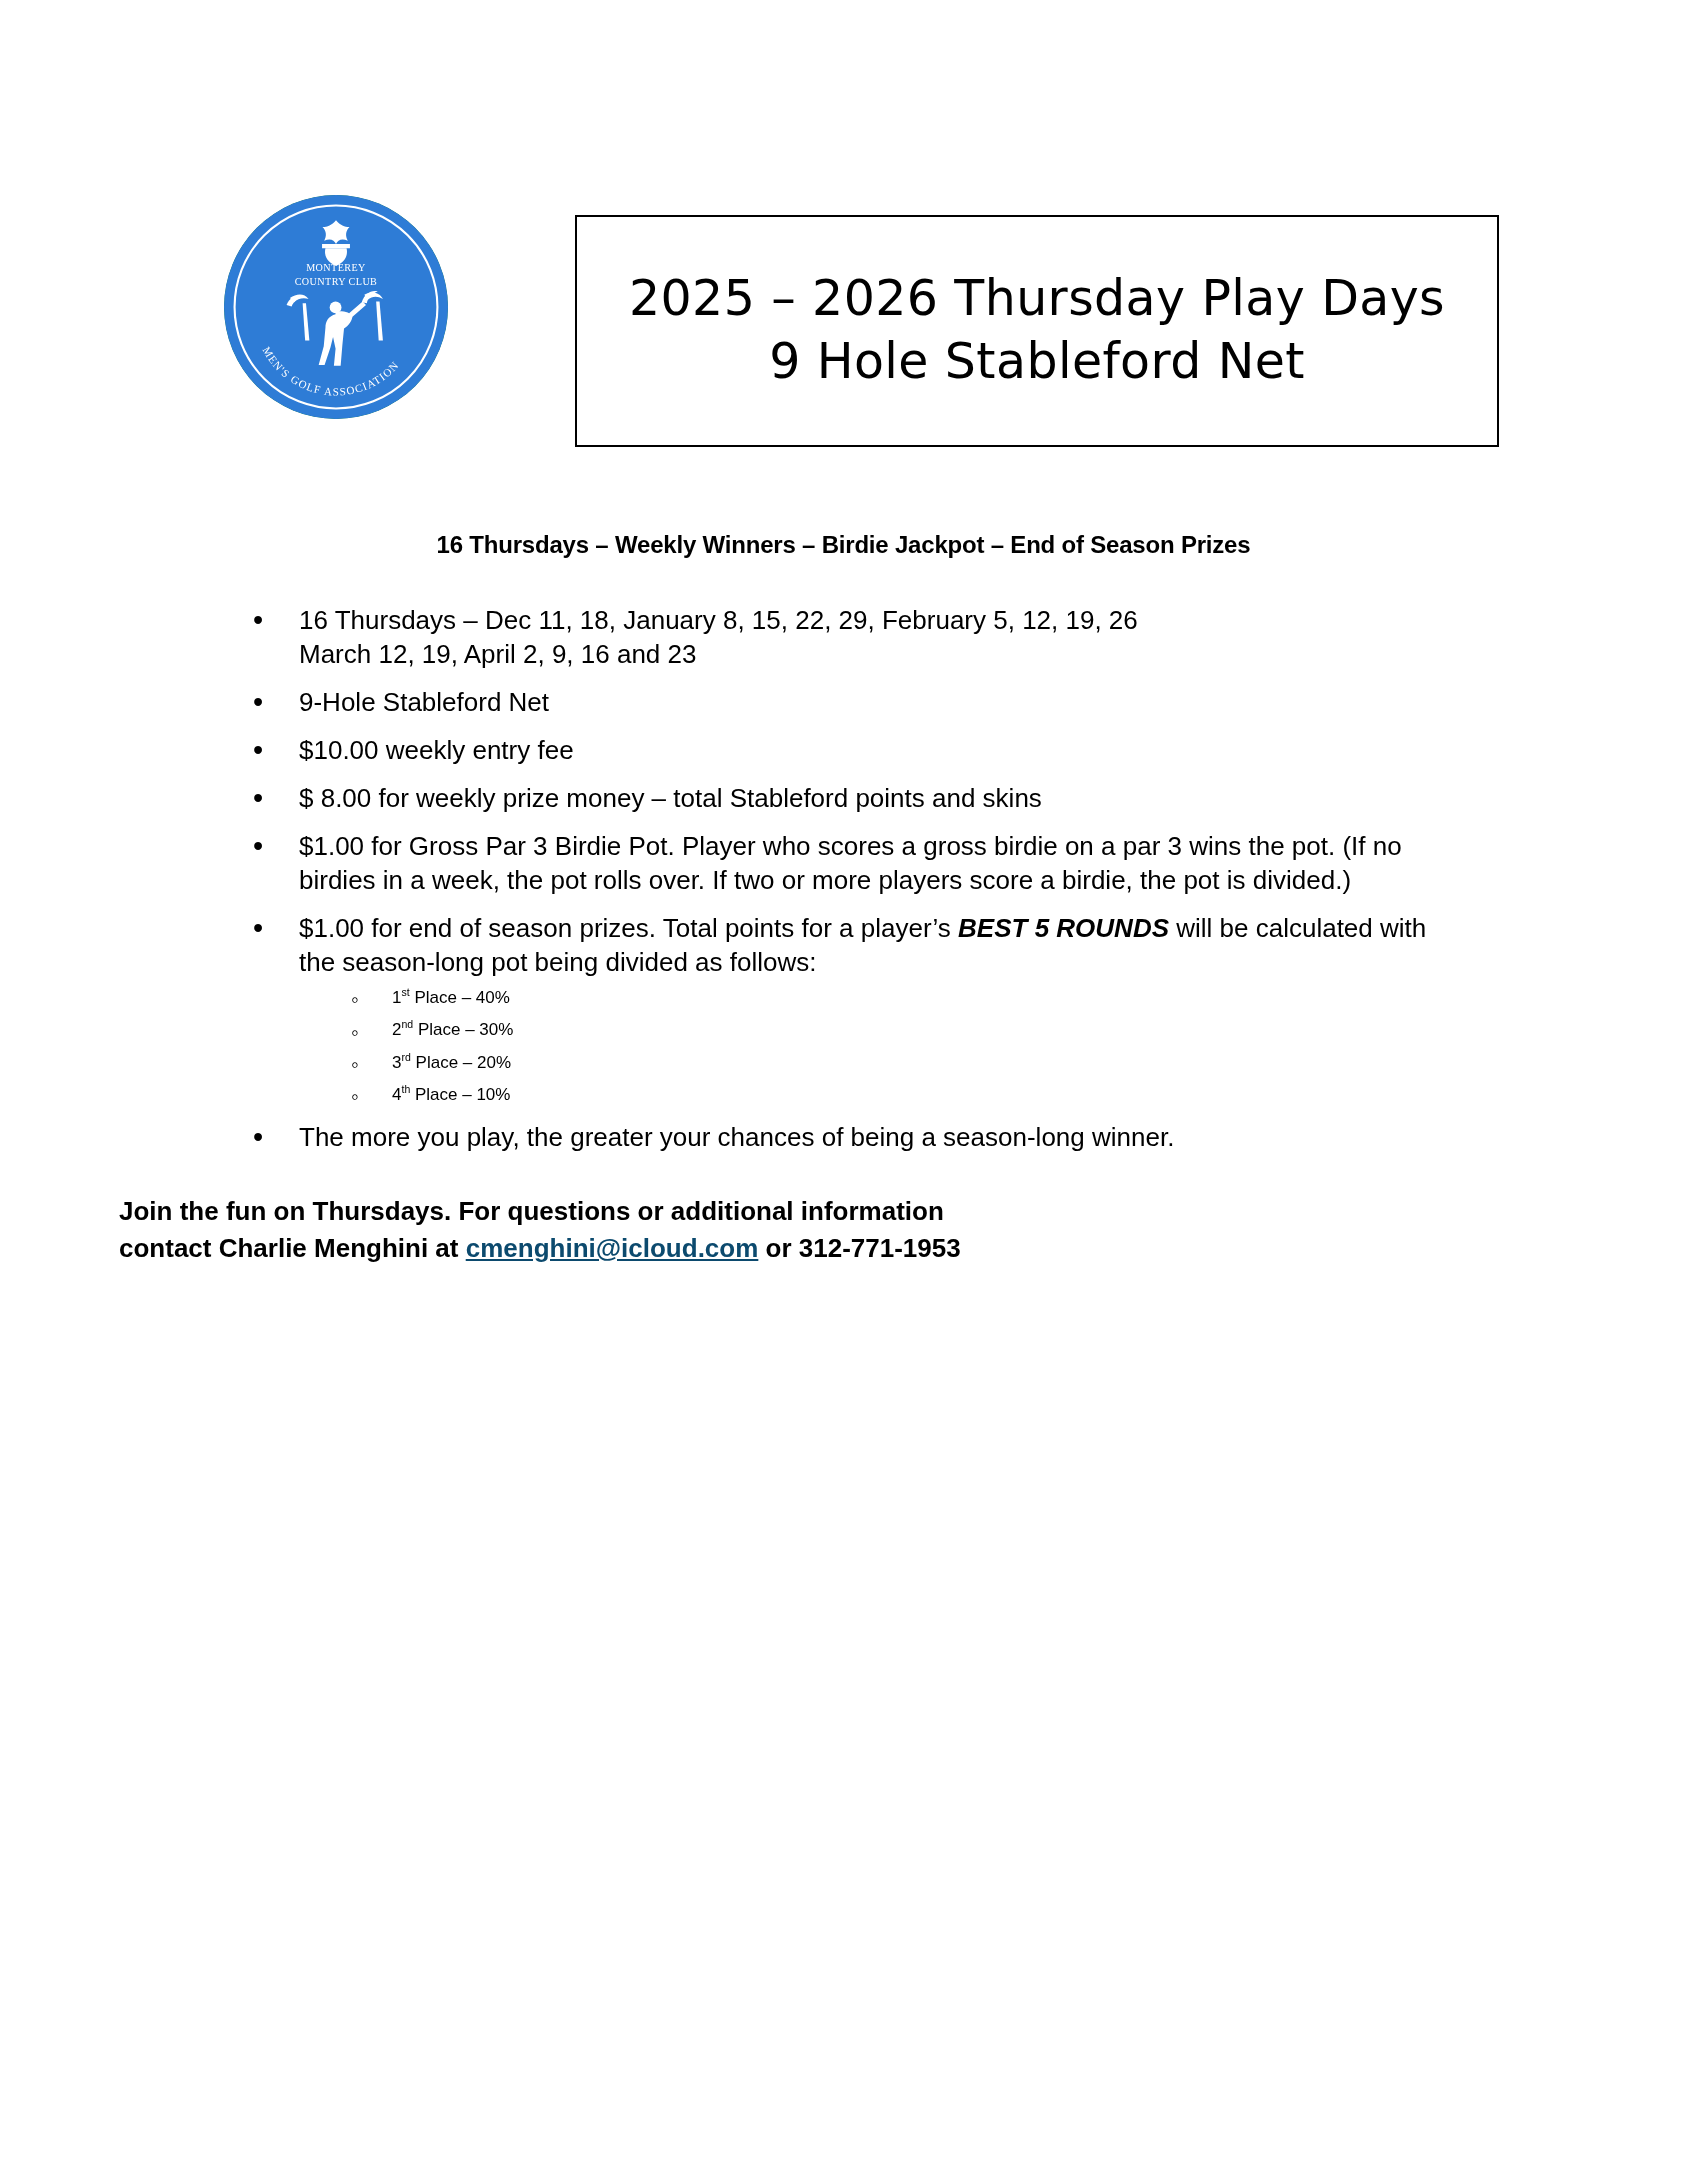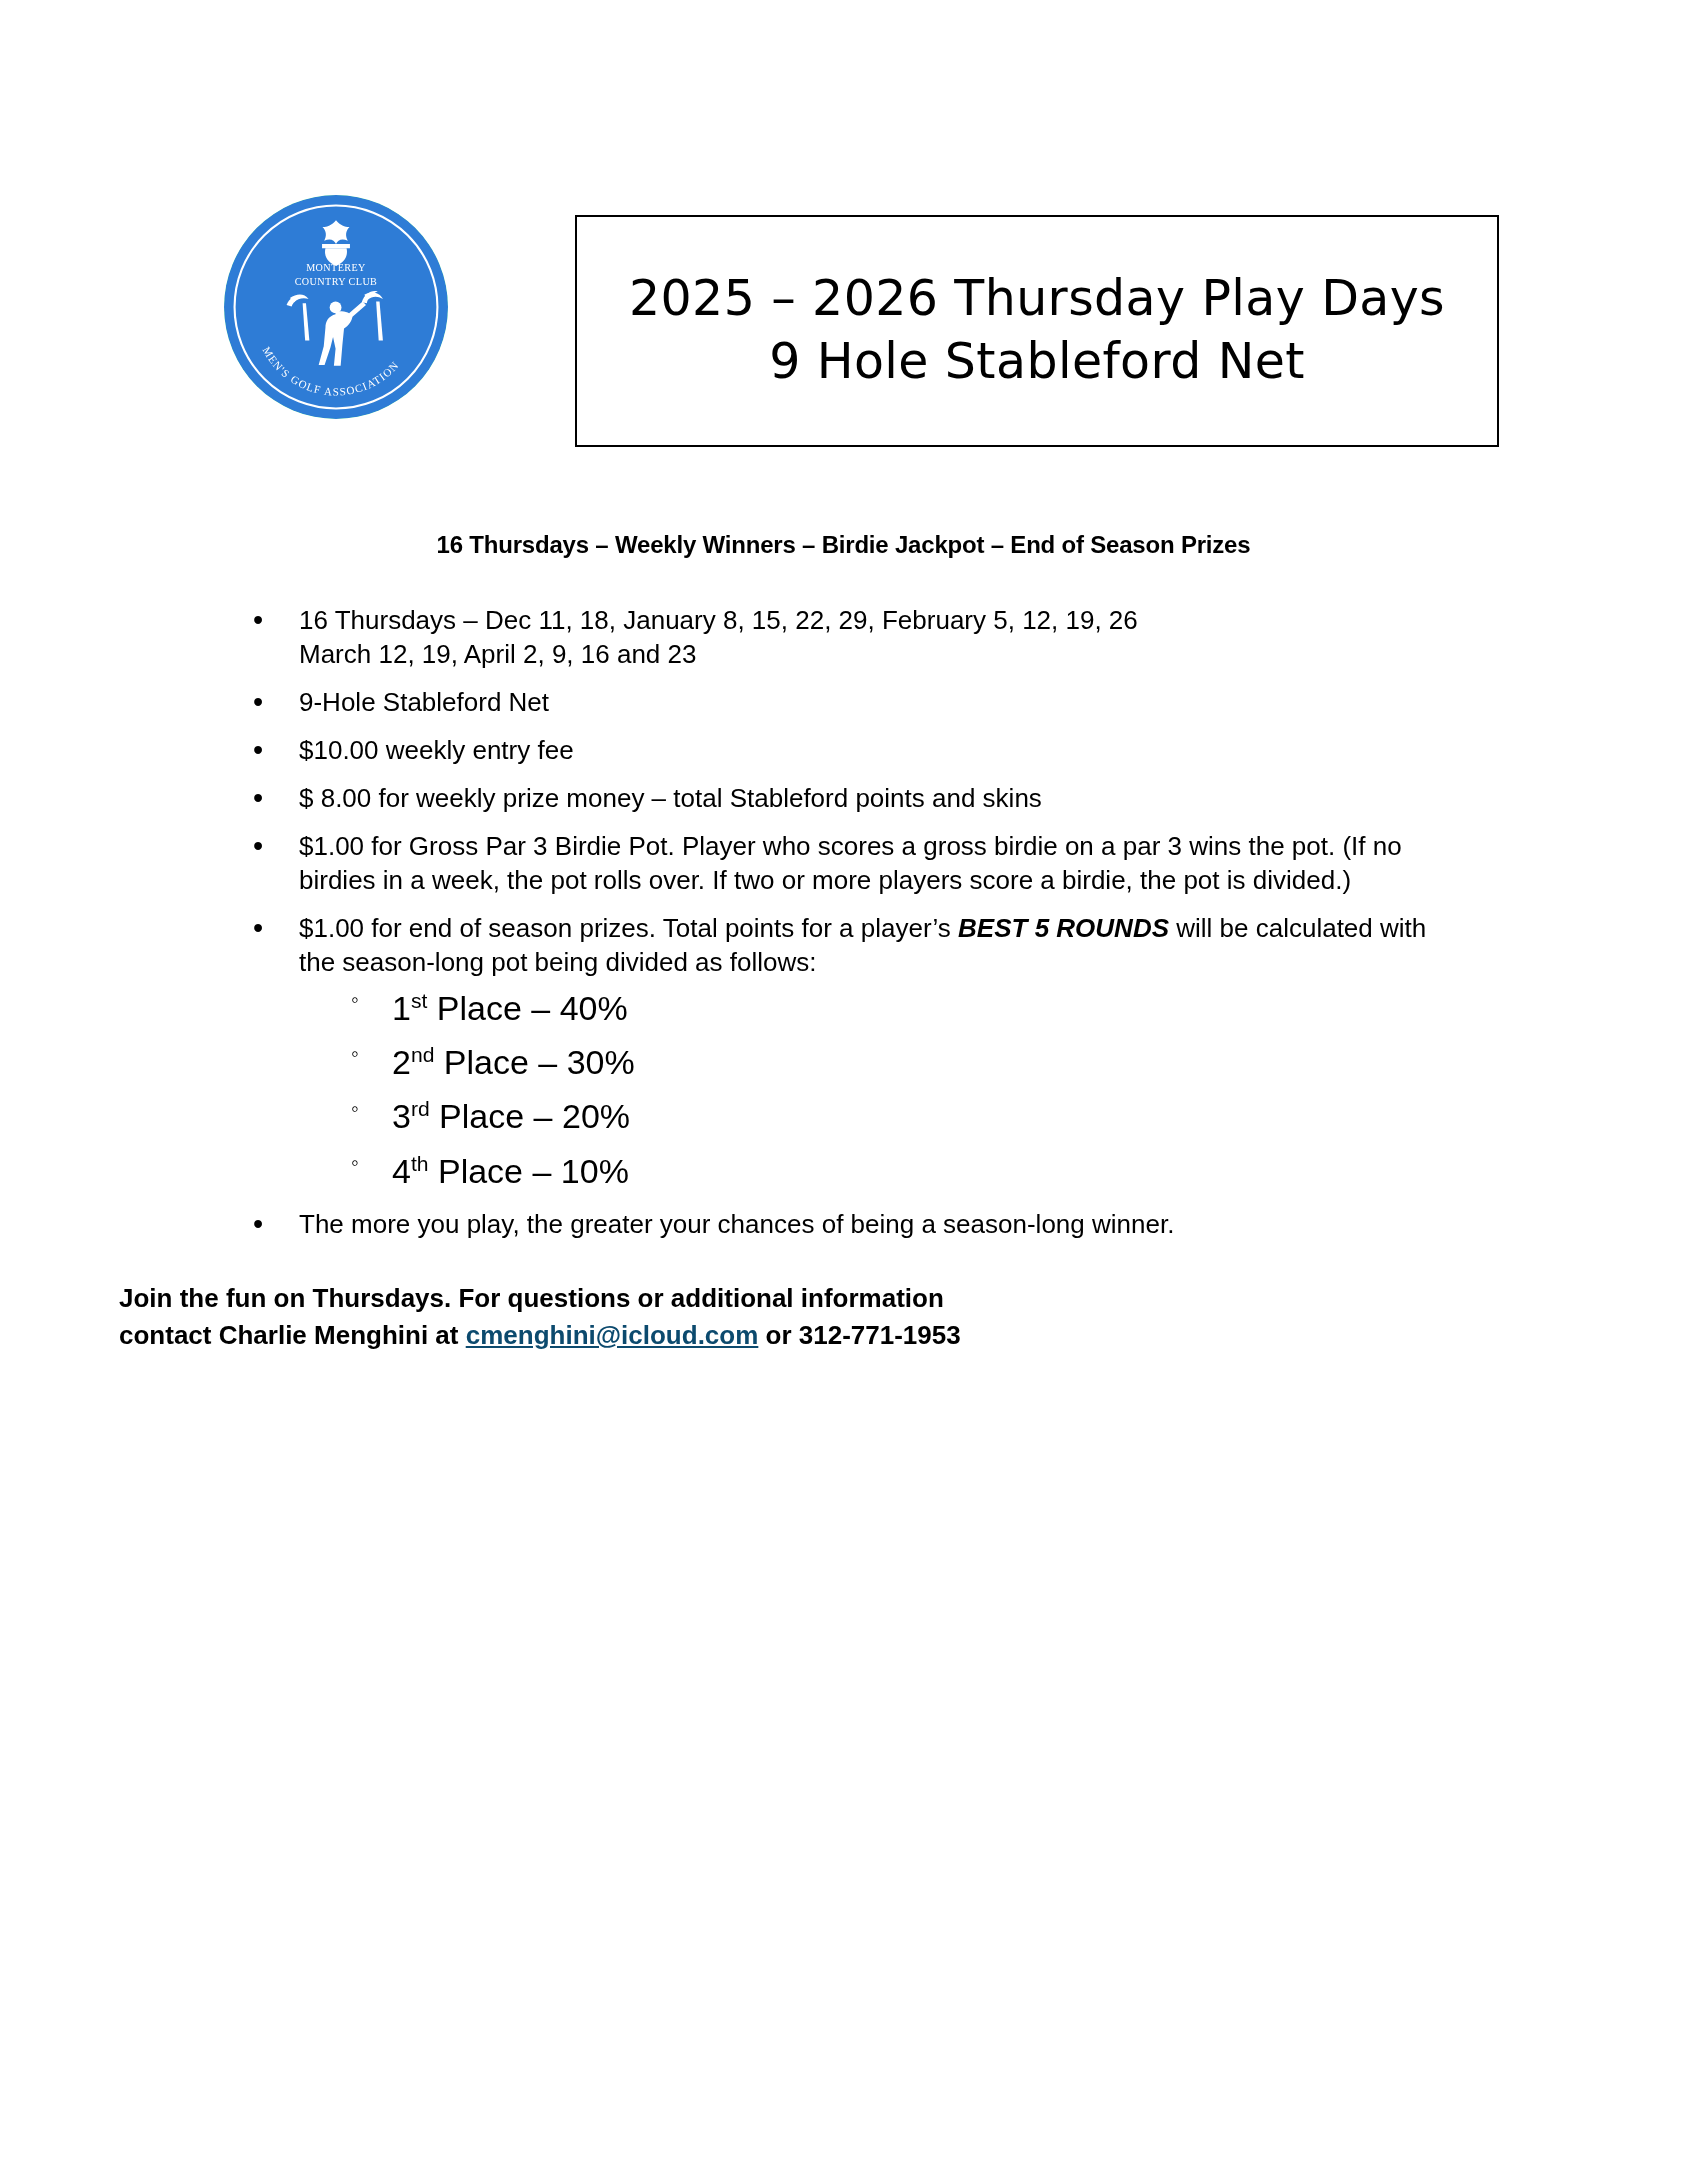--- a/index.html
+++ b/index.html
@@ -30,21 +30,21 @@
     width: 1687px;
     height: 270px;
   }
   .logo {
     position: absolute;
     left: 224px;
     top: 8.4px;
     width: 224px;
     height: 224px;
     border-radius: 50%;
-    background: #86efac;
+    background: #0f766e;
     overflow: hidden;
   }
   .logo svg { display:block; }
 
   .title-box {
     position: absolute;
     left: 575px;
     top: 28px;
     width: 924px;
     height: 232px;
@@ -114,21 +114,21 @@
   ul.bullets > li.nobullet::before { content: ""; }
 
   ol.subitems {
     list-style: none;
     margin: 6.7px 0 3.4px 0;
     padding: 0;
   }
   ol.subitems > li {
     position: relative;
     padding-left: 93px;
-    font-size: 34px;
+    font-size: 17px;
     line-height: 1.32;
     margin-bottom: 9.3px;
   }
   ol.subitems > li::before {
     content: "\25E6";
     position: absolute;
     left: 52px;
     top: -0.8px;
     font-size: 22px;
   }

